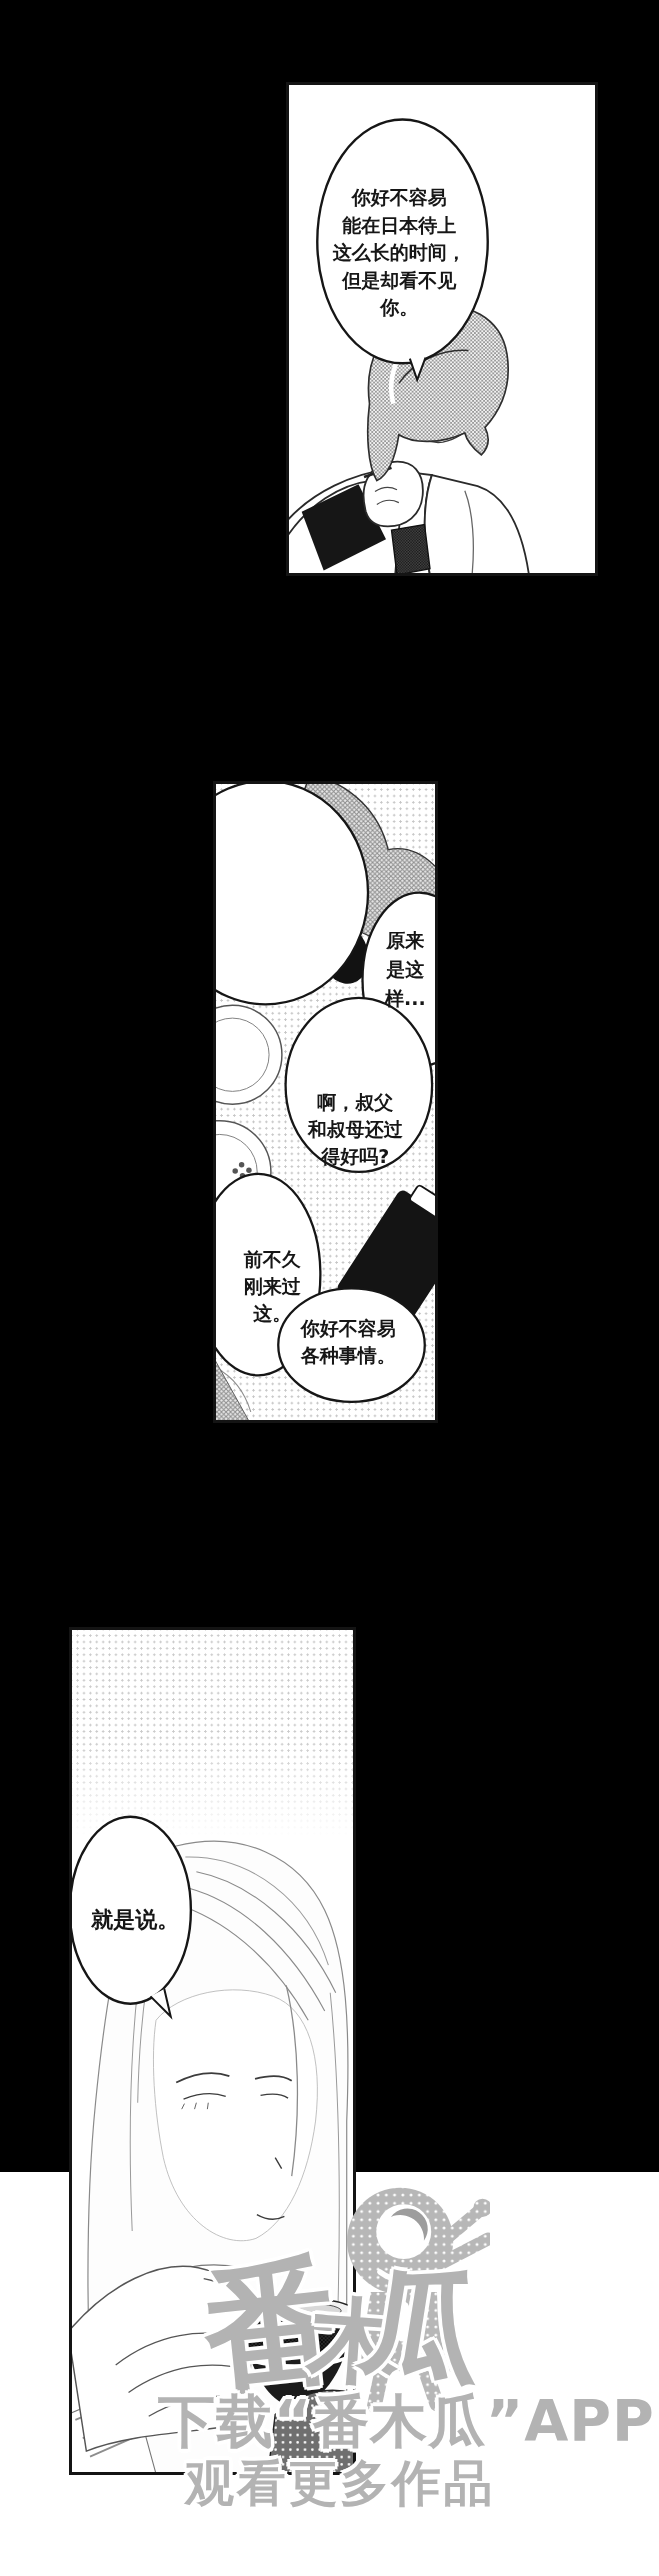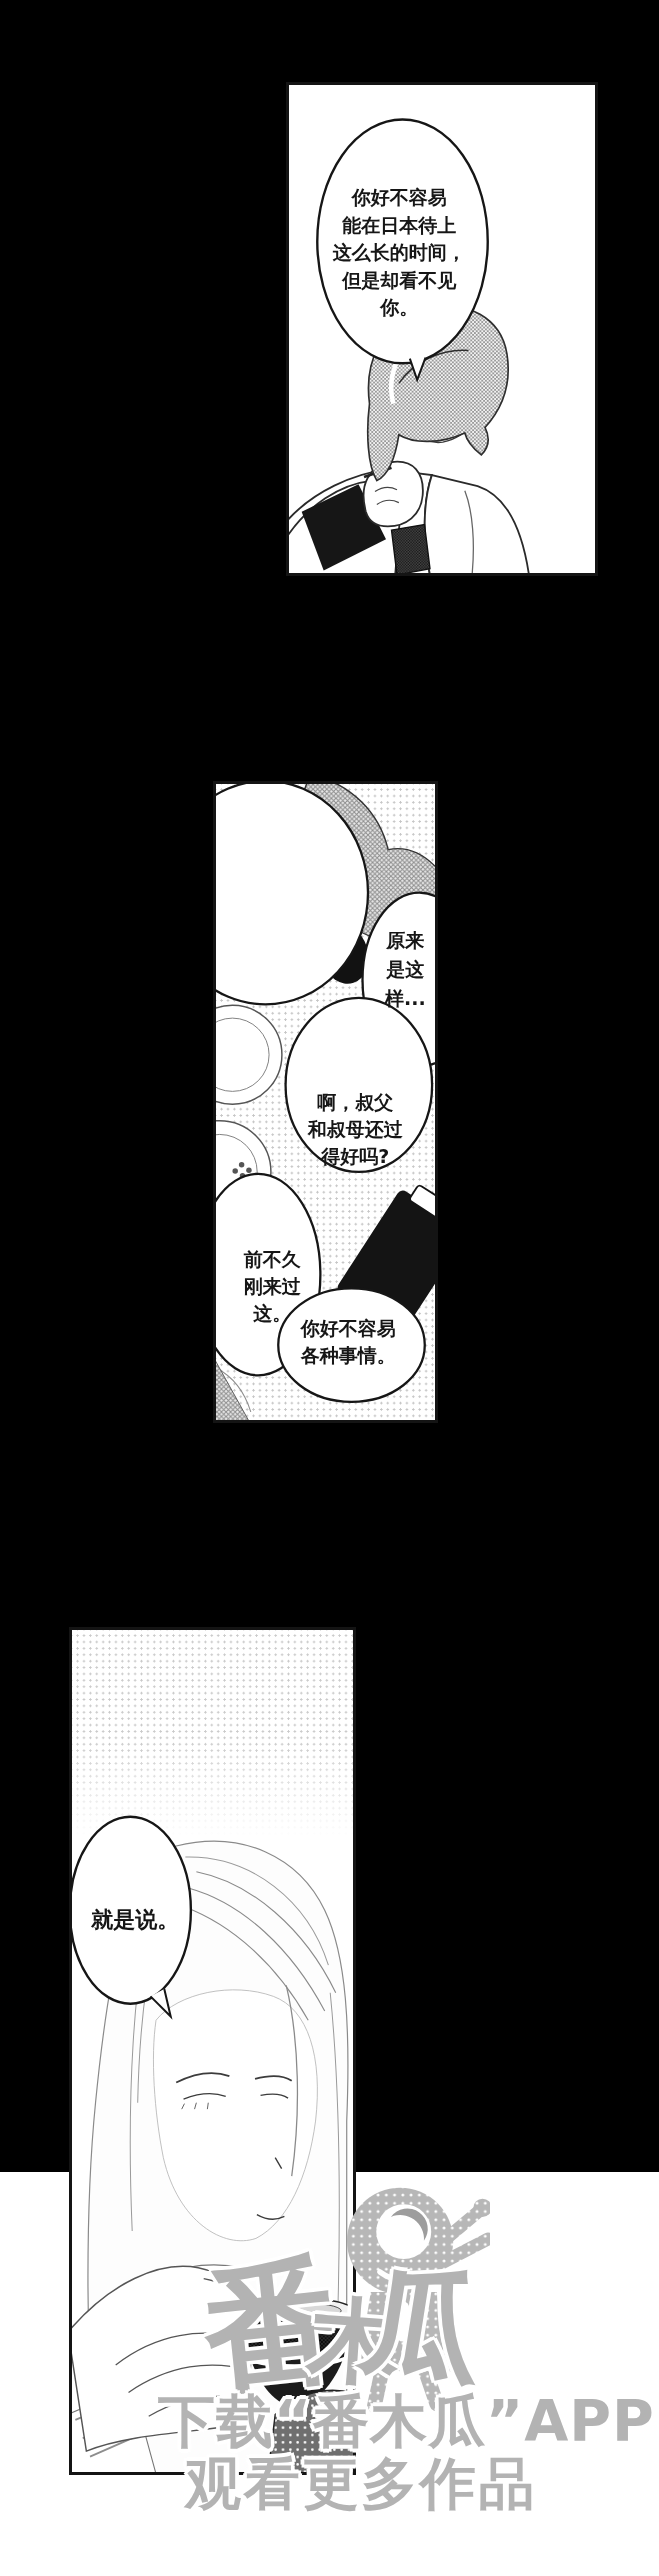--- a/index.html
+++ b/index.html
@@ -49,21 +49,21 @@
   
   .wm{position:absolute;left:0;top:0;z-index:20;pointer-events:none;}
   .wm-txt{position:absolute;color:#b3b3b3;font-weight:700;white-space:nowrap;
     text-shadow:-2.7px -2.7px 0 #fff,2.7px -2.7px 0 #fff,-2.7px 2.7px 0 #fff,2.7px 2.7px 0 #fff,
                 -3.7px 0 0 #fff,3.7px 0 0 #fff,0 -3.7px 0 #fff,0 3.7px 0 #fff;}
   .wm-big{font-size:137px;line-height:137px;}
   .wm-ch0{left:203px;top:2256px;transform:rotate(-6deg);}
   .wm-ch1{left:308px;top:2296px;font-size:92px;line-height:92px;transform:rotate(4deg);}
   .wm-ch2{left:363px;top:2265px;font-size:121px;line-height:121px;transform:rotate(9deg);}
   .wm-l1{left:158px;top:2394px;font-size:57px;line-height:55px;letter-spacing:0.9px;}
-  .wm-l2{left:185px;top:2456px;font-size:56px;line-height:55px;letter-spacing:2.7px;}
+  .wm-l2{left:185px;top:2456px;font-size:49px;line-height:55px;letter-spacing:2.7px;}
 </style>
 </head>
 <body>
 
 <div class="page">
 
   <section class="panel p1">
     <div class="inner">
       <svg class="art" width="312" height="494" viewBox="0 0 340 539">
         <defs>

